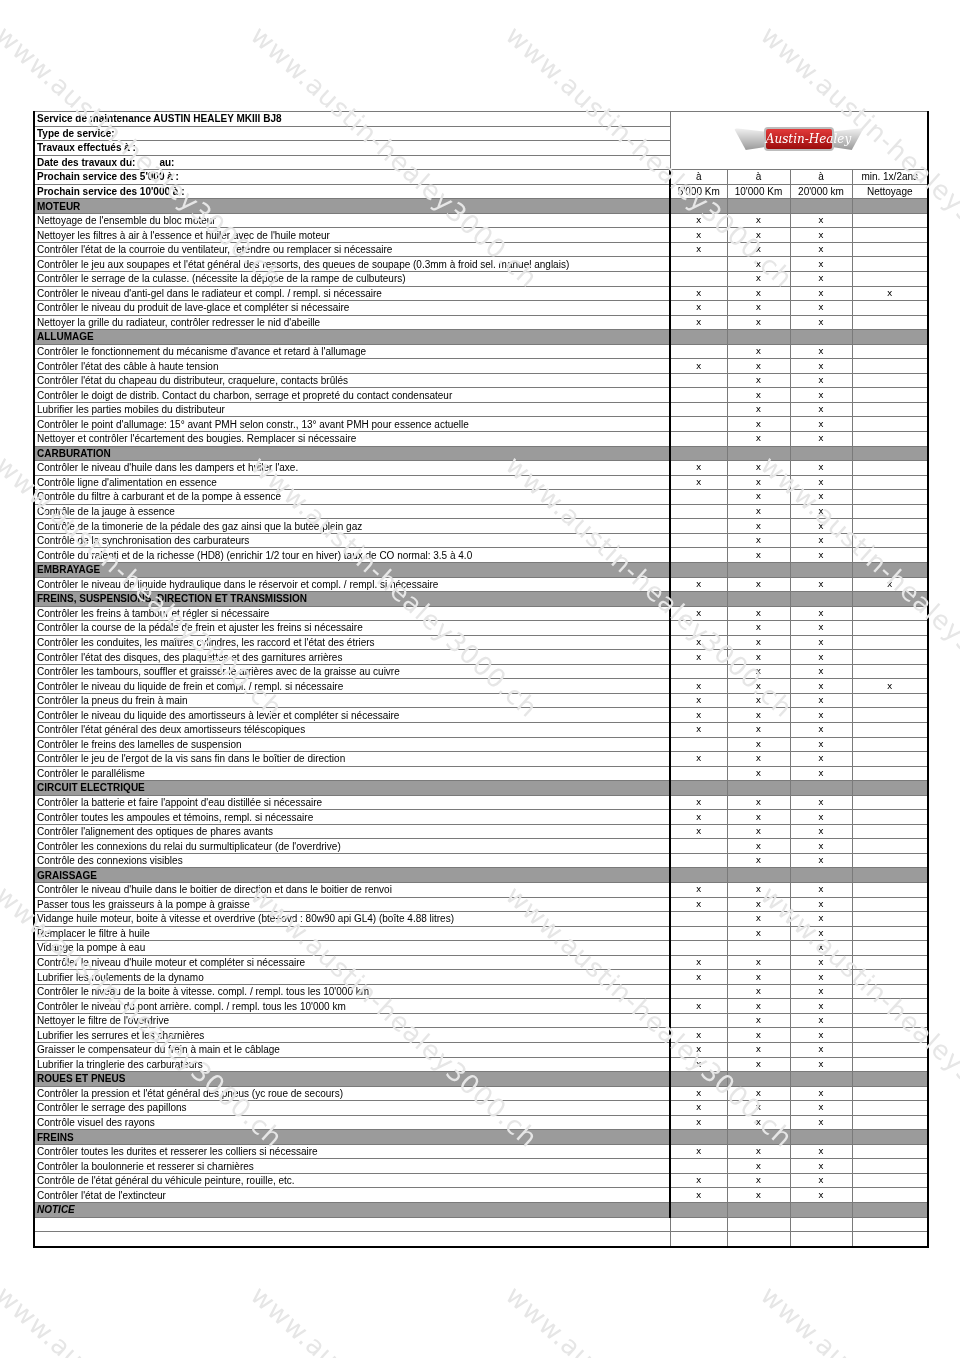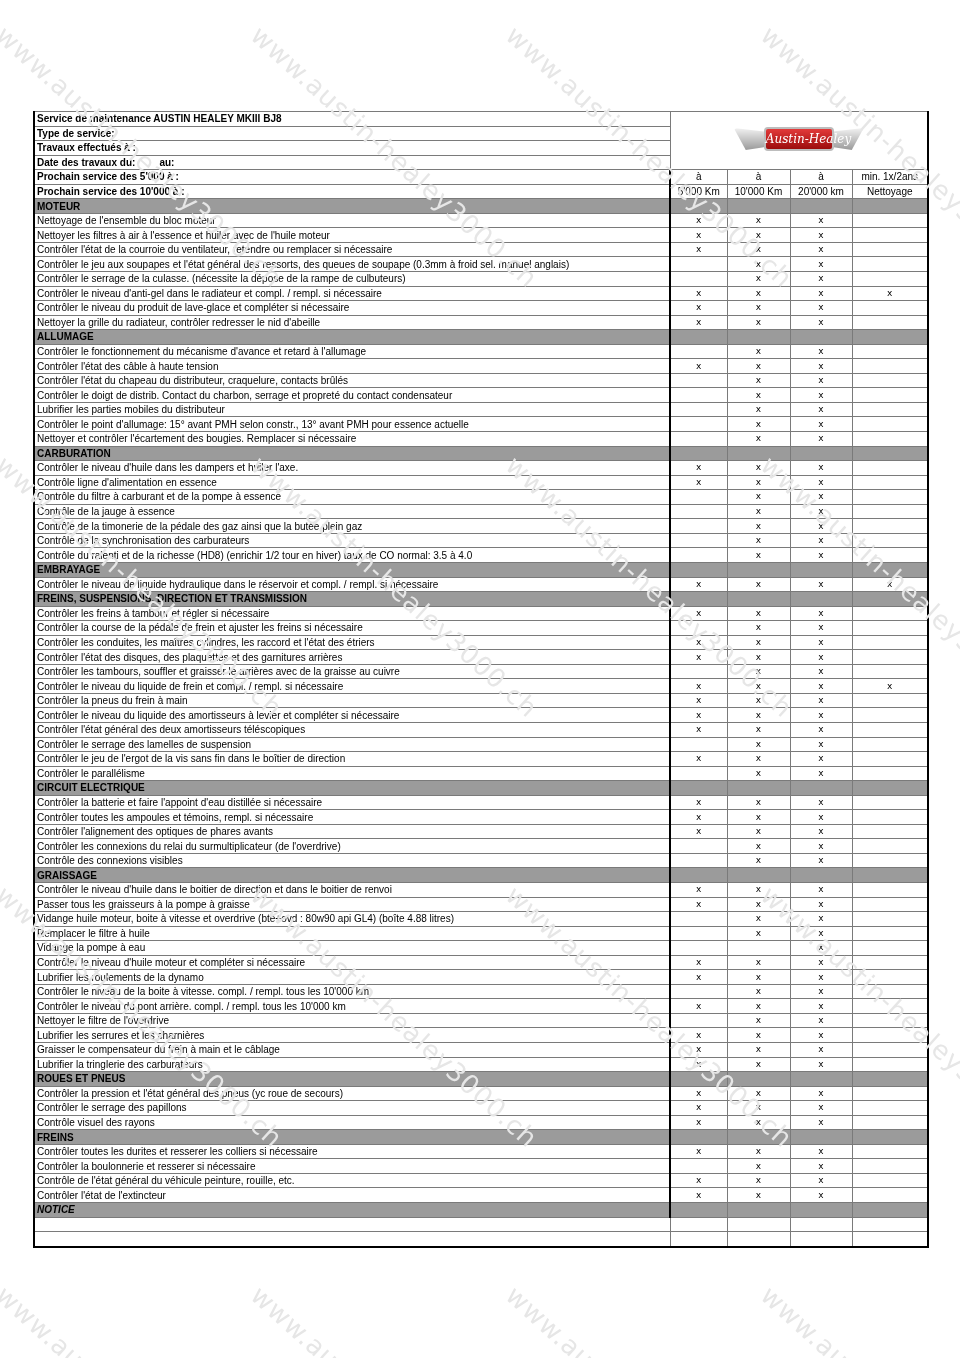--- a/index.html
+++ b/index.html
@@ -346,21 +346,21 @@
         <td class="mark br"></td>
       </tr>
       <tr>
         <td class="desc bl">Contrôler l'état général des deux amortisseurs téléscopiques</td>
         <td class="mark bl">x</td>
         <td class="mark">x</td>
         <td class="mark">x</td>
         <td class="mark br"></td>
       </tr>
       <tr>
-        <td class="desc bl">Contrôler le serrage des lamelles de suspension</td>
+        <td class="desc bl">Contrôler le freins des lamelles de suspension</td>
         <td class="mark bl"></td>
         <td class="mark">x</td>
         <td class="mark">x</td>
         <td class="mark br"></td>
       </tr>
       <tr>
         <td class="desc bl">Contrôler le jeu de l'ergot de la vis sans fin dans le boîtier de direction</td>
         <td class="mark bl">x</td>
         <td class="mark">x</td>
         <td class="mark">x</td>
@@ -549,21 +549,21 @@
         <td class=" br"></td>
       </tr>
       <tr>
         <td class="desc bl">Contrôler toutes les durites et resserer les colliers si nécessaire</td>
         <td class="mark bl">x</td>
         <td class="mark">x</td>
         <td class="mark">x</td>
         <td class="mark br"></td>
       </tr>
       <tr>
-        <td class="desc bl">Contrôler la boulonnerie et resserer si nécessaire</td>
+        <td class="desc bl">Contrôler la boulonnerie et resserer si charnières</td>
         <td class="mark bl"></td>
         <td class="mark">x</td>
         <td class="mark">x</td>
         <td class="mark br"></td>
       </tr>
       <tr>
         <td class="desc bl">Contrôle de l'état général du véhicule peinture, rouille, etc.</td>
         <td class="mark bl">x</td>
         <td class="mark">x</td>
         <td class="mark">x</td>

